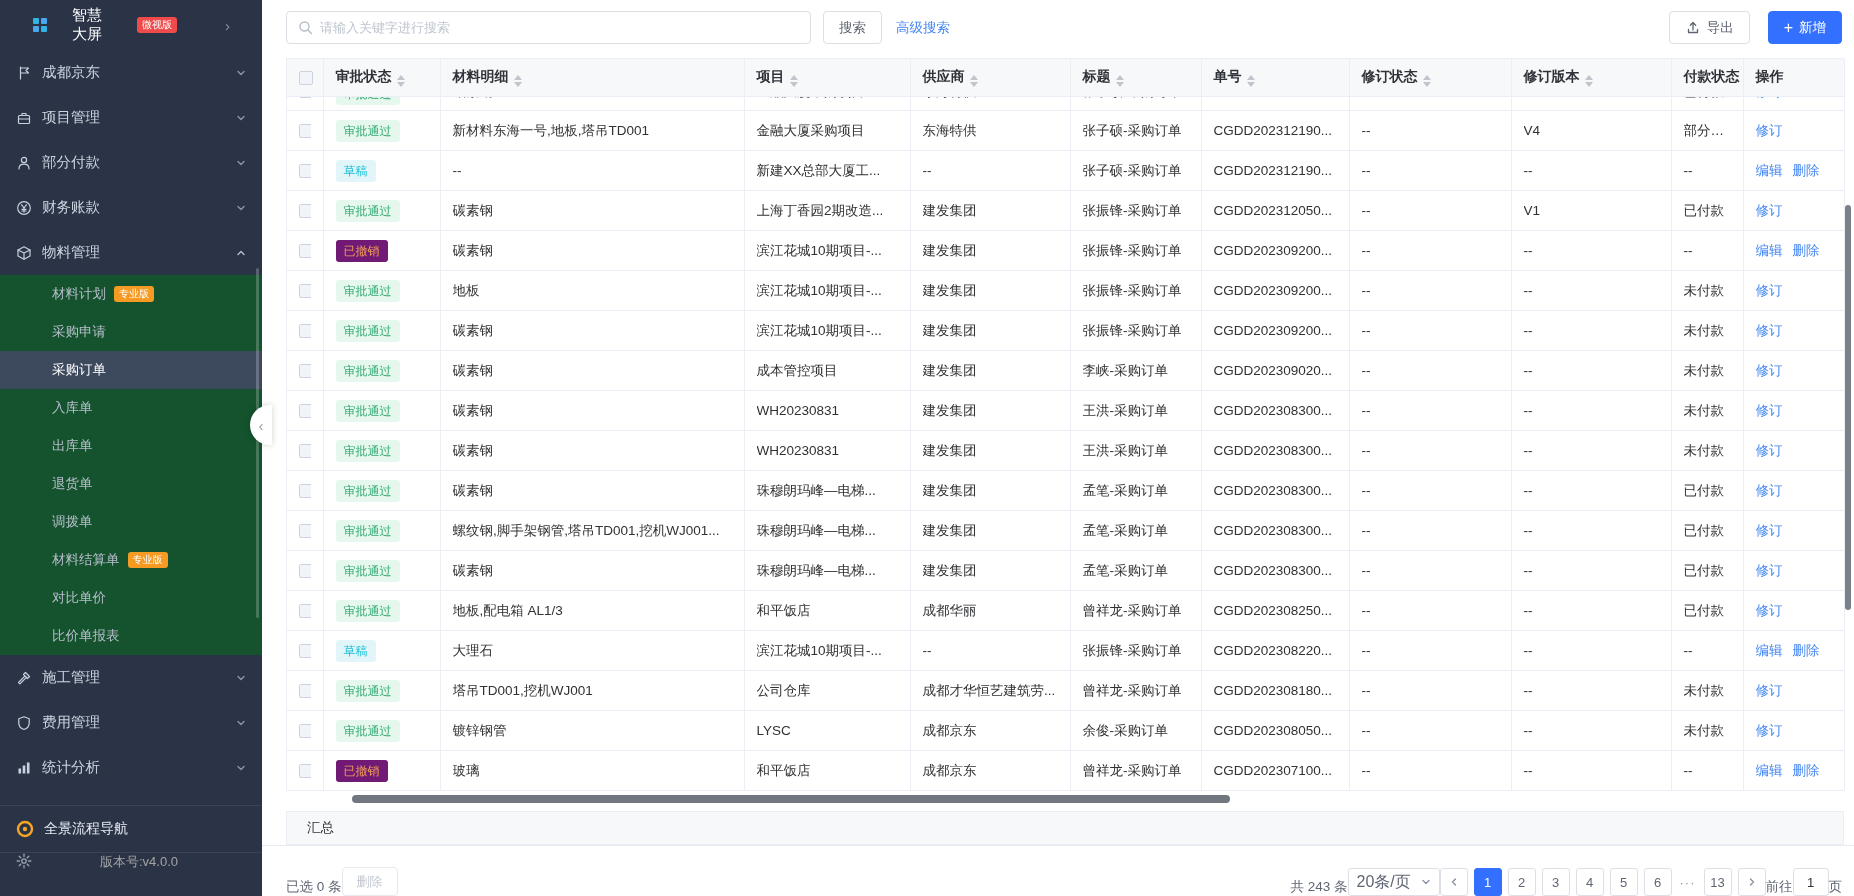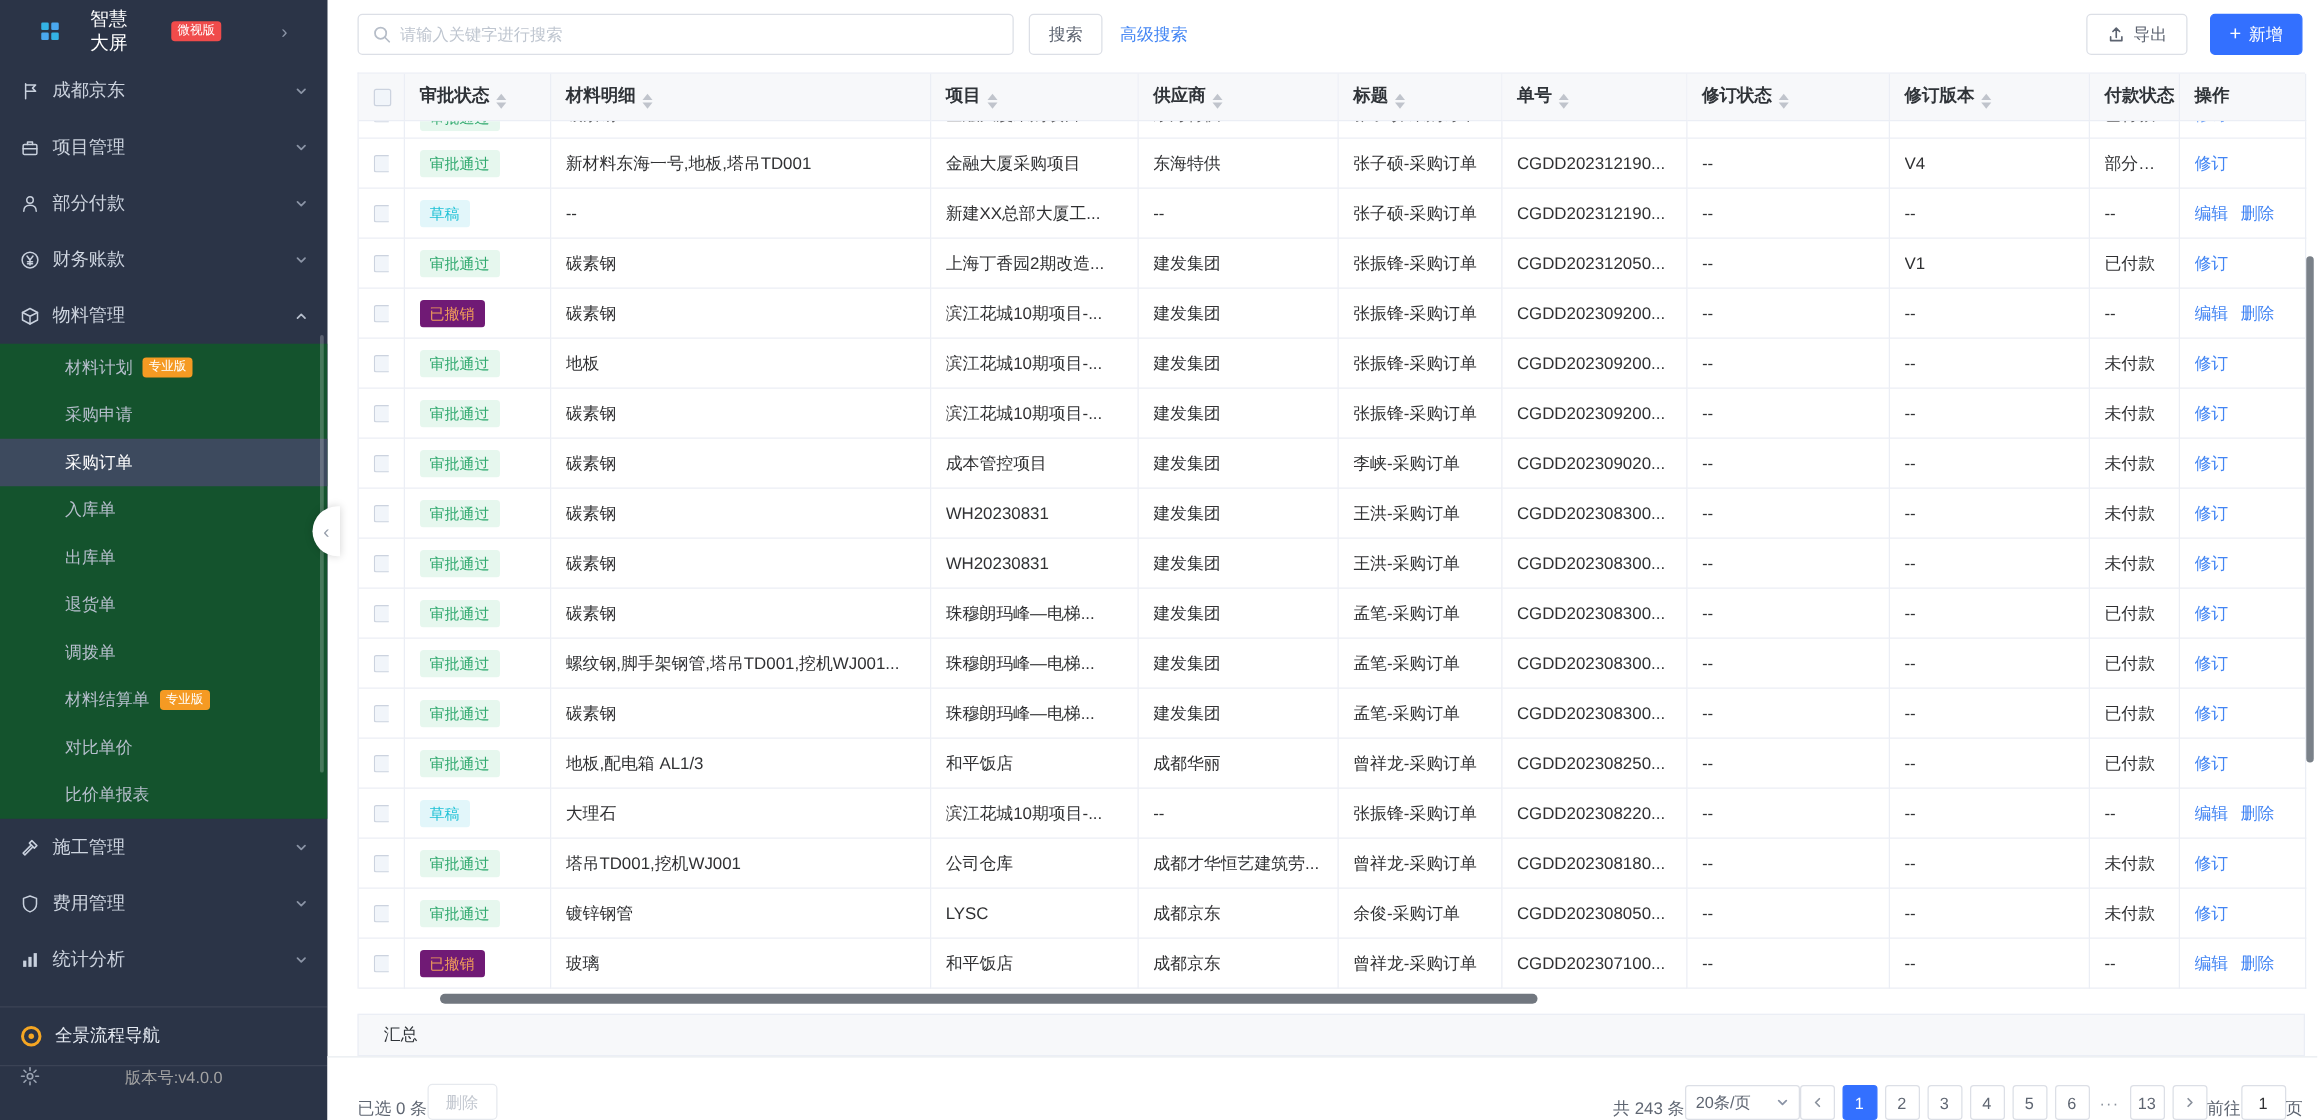--- a/index.html
+++ b/index.html
@@ -60,21 +60,21 @@
   .act{margin-right:10px}
   .act:last-child{margin-right:0}
 
   .hscroll{width:1558px;height:8px;margin-top:4px;position:relative}
   .hthumb{position:absolute;left:66px;top:0;width:878px;height:8px;border-radius:4px;background:#71777f;cursor:pointer}
   .summary{width:1558px;height:34px;margin-top:8px;background:#f7f8fa;border:1px solid #ebeef5;display:flex;align-items:center;padding-left:20px;font-size:13.5px;color:#2f3338}
 
   
   .footer{margin-top:auto;height:52px;border-top:1px solid #e8ebf0;margin-left:-24px;padding:0 12px 0 24px;display:flex;align-items:flex-end;background:#fff}
   .muted{color:#5f6672;font-size:13.5px;white-space:nowrap}
-  .select{height:28px;min-width:92px;border:1px solid #dcdfe6;border-radius:3px;display:inline-flex;align-items:center;justify-content:space-between;gap:6px;padding:12px 8px;font-size:13px;color:#5f6672;cursor:pointer;background:#fff}
+  .select{height:28px;min-width:92px;border:1px solid #dcdfe6;border-radius:3px;display:inline-flex;align-items:center;justify-content:space-between;gap:6px;padding:12px 8px;font-size:16px;color:#5f6672;cursor:pointer;background:#fff}
   .pg{display:flex;align-items:center;gap:6px}
   .pg-btn{min-width:28px;height:28px;padding:0 4px;border:1px solid #dcdfe6;border-radius:3px;background:#fff;color:#5f6672;font-size:13px;display:inline-flex;align-items:center;justify-content:center;cursor:pointer;font-family:inherit}
   .pg-btn.active{background:#3370ff;border-color:#3370ff;color:#fff}
   .pg-ellipsis{color:#8a919c;font-size:13px;padding:0 2px;letter-spacing:1px}
   .goto-input{width:36px;height:28px;border:1px solid #dcdfe6;border-radius:3px;text-align:center;font-size:13px;color:#303133;outline:none}
 
   
   .vscroll-thumb{position:absolute;right:3px;top:205px;width:6px;height:405px;border-radius:3px;background:#7a8189;cursor:pointer}
   .collapse-handle{position:absolute;left:250px;top:405px;width:22px;height:40px;background:#fff;border-radius:20px 0 0 20px;box-shadow:0 0 7px rgba(0,0,0,.18);display:flex;align-items:center;justify-content:center;color:#98a0ac;font-size:15px;cursor:pointer;z-index:5}
   .icon{display:inline-flex;width:16px;height:16px;align-items:center;justify-content:center;flex-shrink:0}

